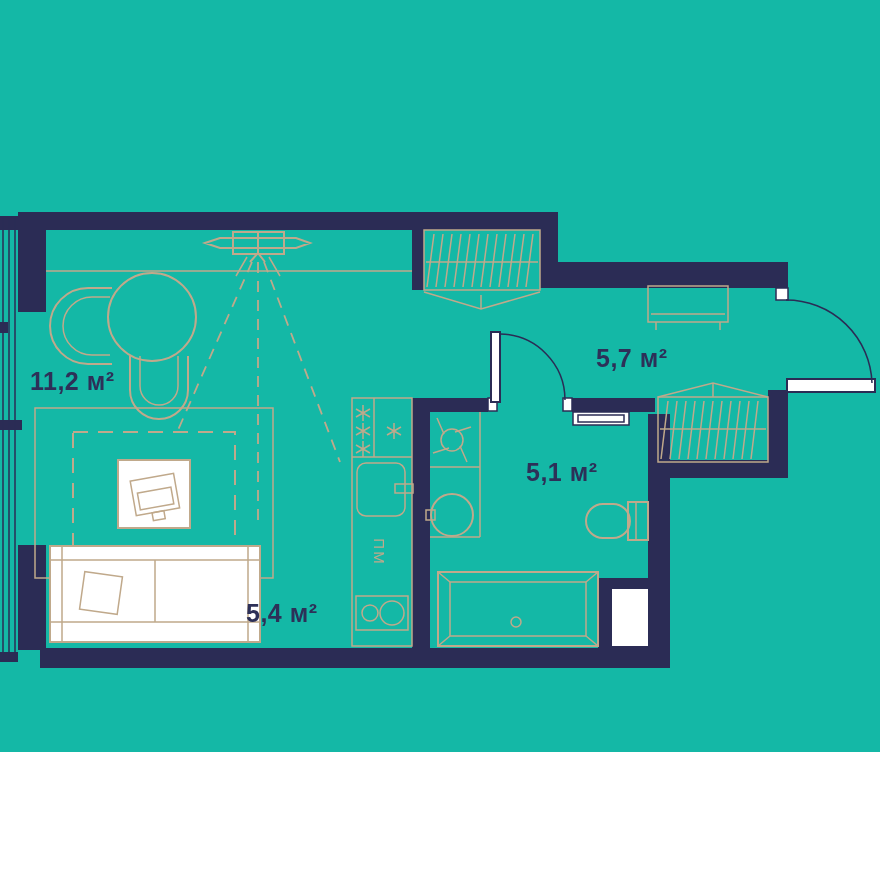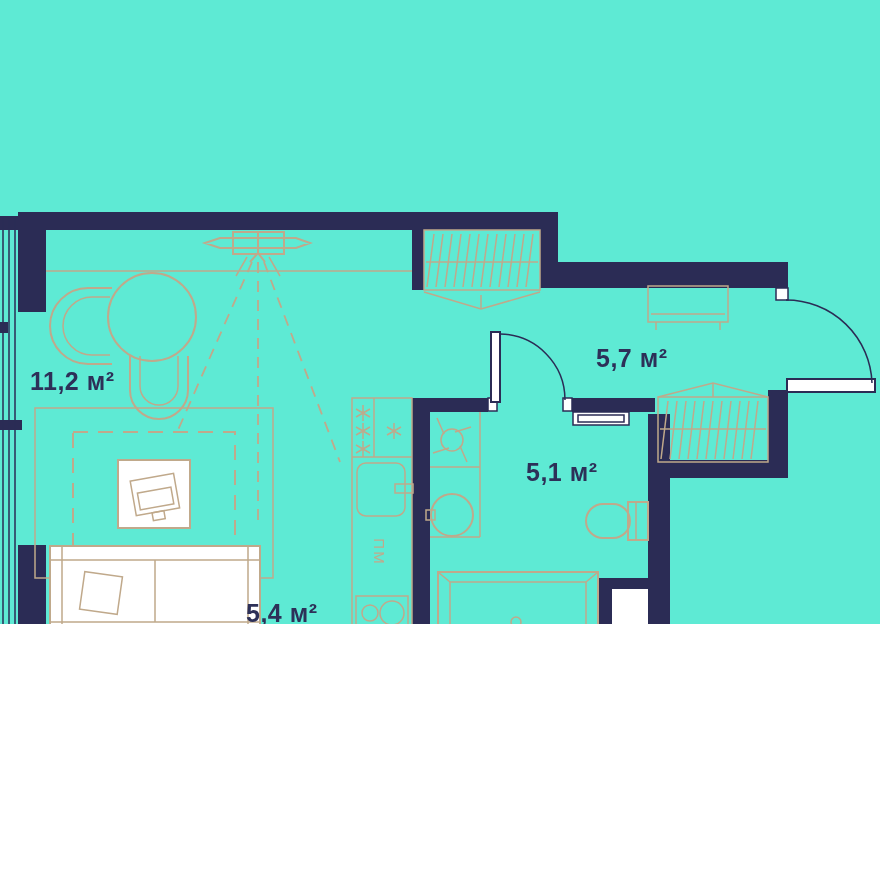--- a/index.html
+++ b/index.html
@@ -1,16 +1,16 @@
 <!DOCTYPE html>
 <html style="--wall: #2b2c55; --beige: #c0a98b; --text: #2d3058;"><head>
 <meta charset="utf-8">
 <style>
   html,body{margin:0;padding:0;background:#fff;}
-  .stage{width:880px;height:624px;background:#5eead4;position:relative;margin:0 auto;
+  .stage{width:880px;height:752px;background:#14b8a6;position:relative;margin:0 auto;
          font-family:"Liberation Sans",sans-serif;}
   svg{display:block;}
   .wall{fill:var(--wall,#2b2c55);stroke:none;}
   .nthin{stroke:var(--wall,#2b2c55);fill:none;stroke-width:1.5;}
   .doorleaf{fill:#fff;stroke:var(--wall,#2b2c55);stroke-width:2;}
   .notch{fill:#fff;stroke:var(--wall,#2b2c55);stroke-width:1.5;}
   .b{stroke:var(--beige,#c0a98b);fill:none;stroke-width:2;}
   .b15{stroke:var(--beige,#c0a98b);fill:none;stroke-width:1.5;}
   .bwhite{fill:#fff;stroke:var(--beige,#c0a98b);stroke-width:2;}
   .dash{stroke:var(--beige,#c0a98b);fill:none;stroke-width:1.8;stroke-dasharray:11 8;}

